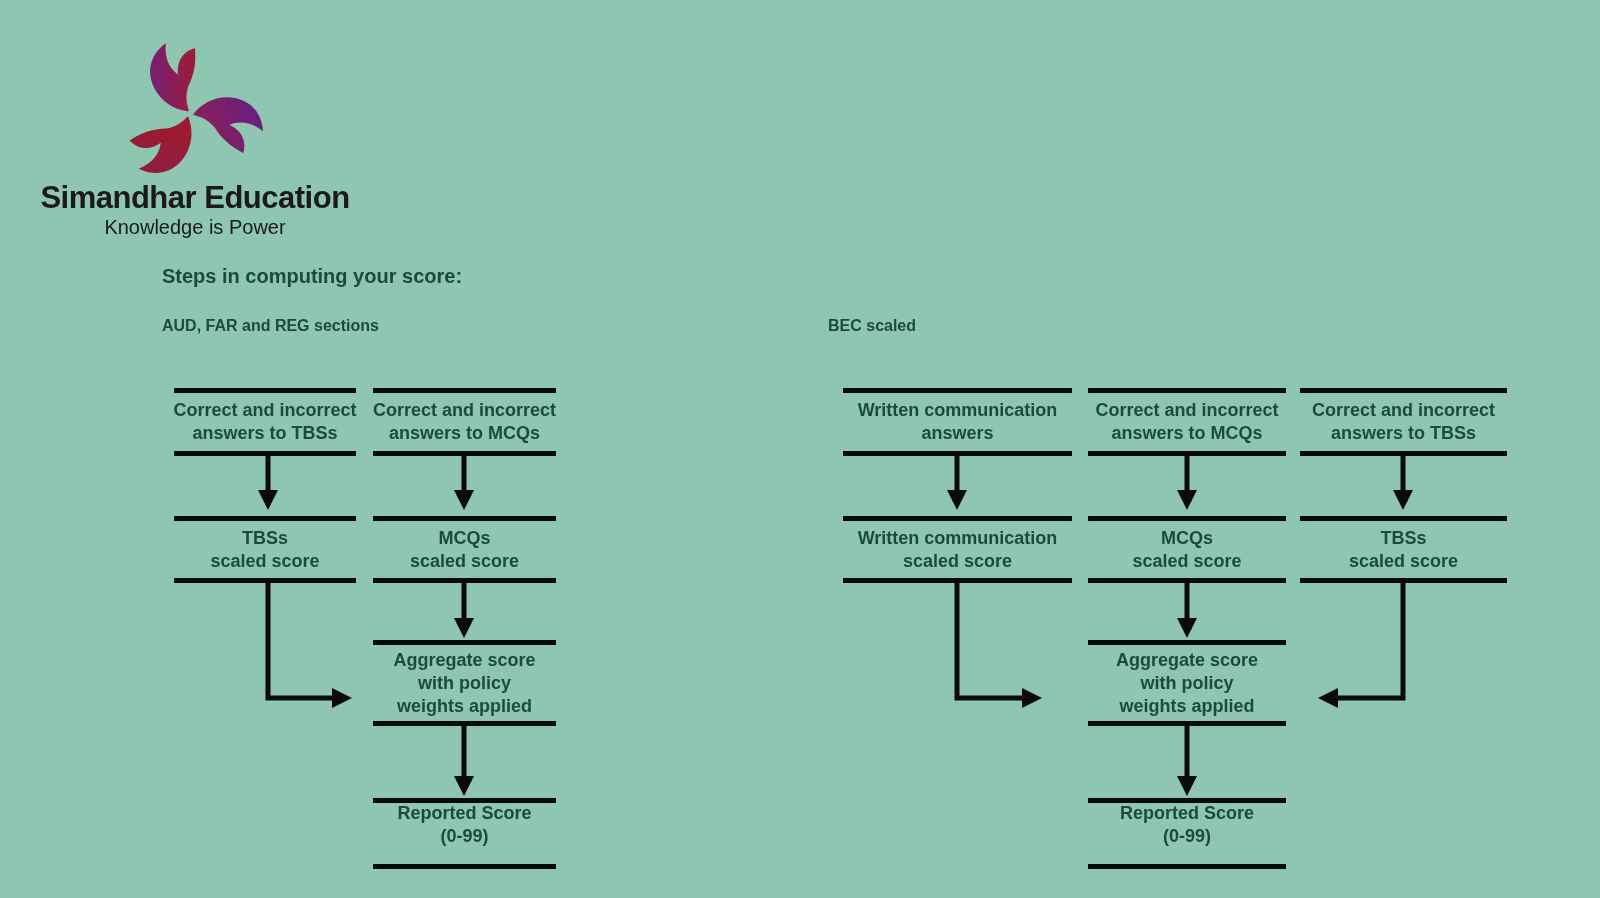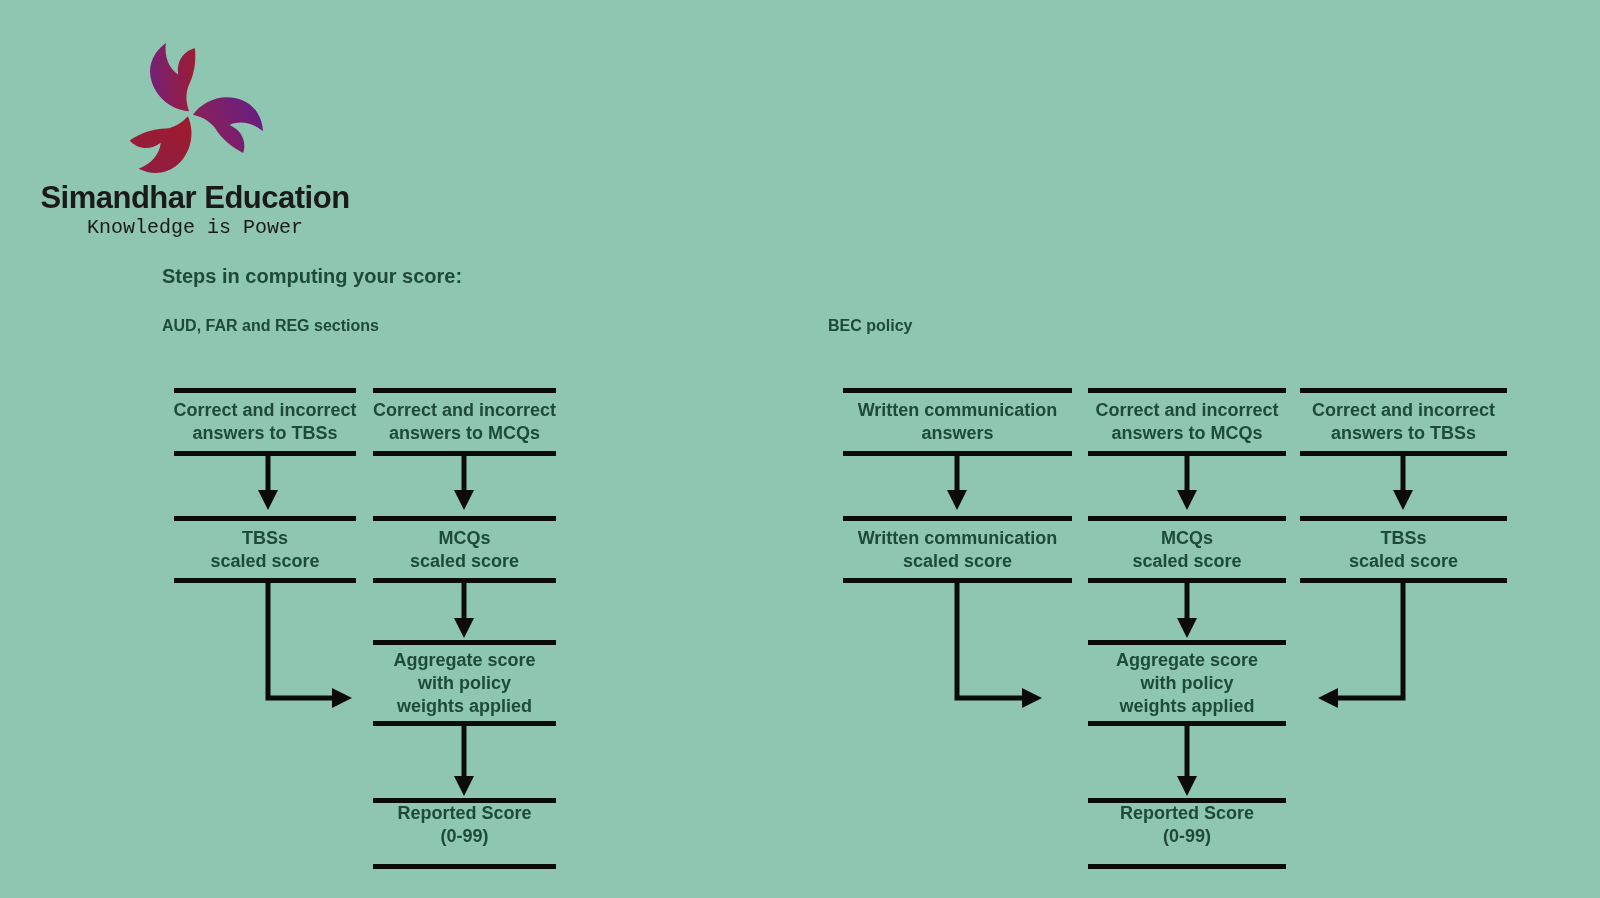--- a/index.html
+++ b/index.html
@@ -12,21 +12,21 @@
   html,body{width:1600px;height:898px;}
   body{font-family:"Liberation Sans","DejaVu Sans",sans-serif;background:var(--bg);}
   .canvas{position:relative;width:1600px;height:898px;background:var(--bg);overflow:hidden;}
 
   
   .logo{position:absolute;left:30px;top:0;width:330px;height:230px;margin-top:18px;}
   .flower{position:absolute;left:80px;top:18px;}
   .logo-title{position:absolute;left:0;top:162px;width:330px;text-align:center;
     font-size:31px;font-weight:800;letter-spacing:-0.5px;color:var(--logo-text);}
   .logo-tagline{position:absolute;left:0;top:198px;width:330px;text-align:center;
-    font-size:20px;font-weight:400;color:var(--logo-text);font-family:Liberation Mono, monospace;}
+    font-size:20px;font-weight:400;color:var(--logo-text);}
 
   
   .h-intro{position:absolute;left:162px;top:265px;font-size:20px;font-weight:bold;color:var(--green);}
   .h-sec{position:absolute;top:317px;font-size:16px;font-weight:bold;color:var(--green);}
 
   
   .fbox{position:absolute;border-top:5px solid var(--line);border-bottom:5px solid var(--line);
     display:flex;flex-direction:column;align-items:center;justify-content:center;
     text-align:center;white-space:pre;font-size:18px;line-height:23px;font-weight:bold;
     color:var(--green);}
@@ -61,21 +61,21 @@
         <path fill="url(#gB)" transform="rotate(104)" d="M0,-3 C-15,-9 -29,-26 -26,-48 C-24,-61 -14,-71 -1,-75 C-7,-62 -6,-50 1,-41 C3,-54 13,-62 25,-61 C22,-48 17,-37 7,-27 C1,-19 0,-11 0,-3 Z"></path>
         <path fill="url(#gC)" transform="rotate(224)" d="M0,-3 C-15,-9 -29,-26 -26,-48 C-24,-61 -14,-71 -1,-75 C-7,-62 -6,-50 1,-41 C3,-54 13,-62 25,-61 C22,-48 17,-37 7,-27 C1,-19 0,-11 0,-3 Z"></path>
       </g>
     </svg>
     <div class="logo-title">Simandhar Education</div>
     <div class="logo-tagline">Knowledge is Power</div>
   </div>
 
   <div class="h-intro">Steps in computing your score:</div>
   <div class="h-sec" style="left:162px">AUD, FAR and REG sections</div>
-  <div class="h-sec" style="left:828px">BEC policy</div>
+  <div class="h-sec" style="left:828px">BEC scaled</div>
 
   <svg class="arrows" viewBox="0 0 1600 898">
     <defs>
       <marker id="ah" viewBox="0 0 10 10" refX="5" refY="5" markerWidth="4" markerHeight="4" orient="auto-start-reverse">
         <path d="M0,0 L10,5 L0,10 z" fill="#0b0b0b"></path>
       </marker>
     </defs>
 
     <path class="arrow" d="M268,456 V500"></path>
     <path class="arrow" d="M464,456 V500"></path>

